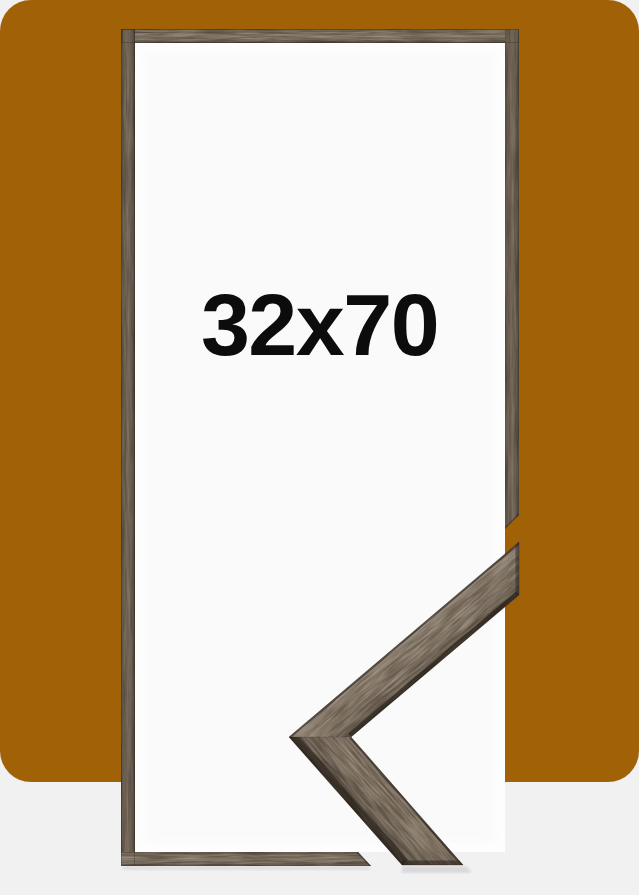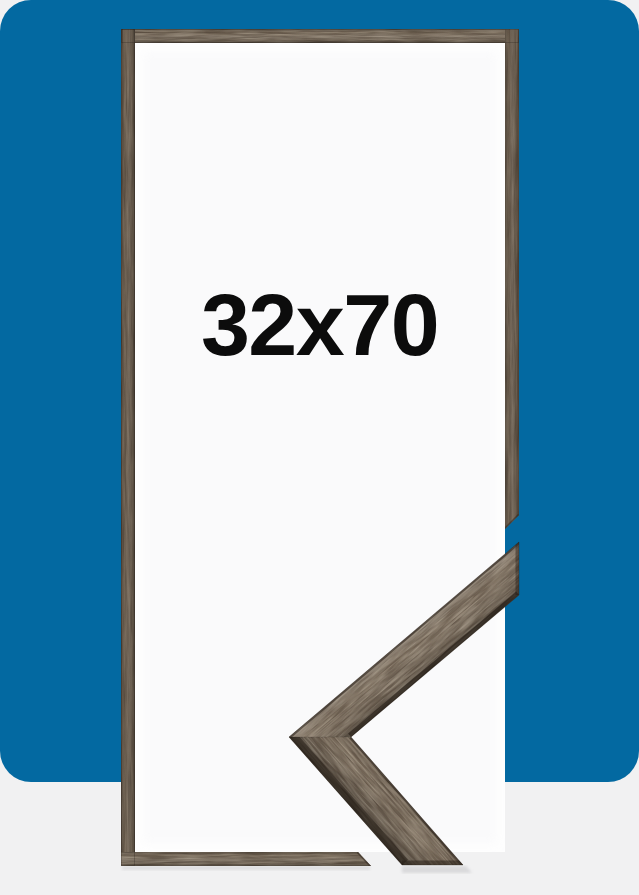--- a/index.html
+++ b/index.html
@@ -1,21 +1,21 @@
 <!DOCTYPE html>
 <html><head>
 <meta charset="utf-8">
 <style>
   html, body { margin: 0; padding: 0; }
   body { width: 639px; height: 895px; overflow: hidden; background: #f1f1f2; }
   .stage {
     position: relative;
     width: 639px;
     height: 782px;
-    background: #0369a1;
+    background: #a16207;
     font-family: "Liberation Sans", "DejaVu Sans", sans-serif;
     border-radius: 31px;
   }
   .stage svg { position: absolute; left: 0; top: 0; display: block; }
   .size-label {
     position: absolute;
     top: 281px;
     left: 0;
     width: 639px;
     text-align: center;

